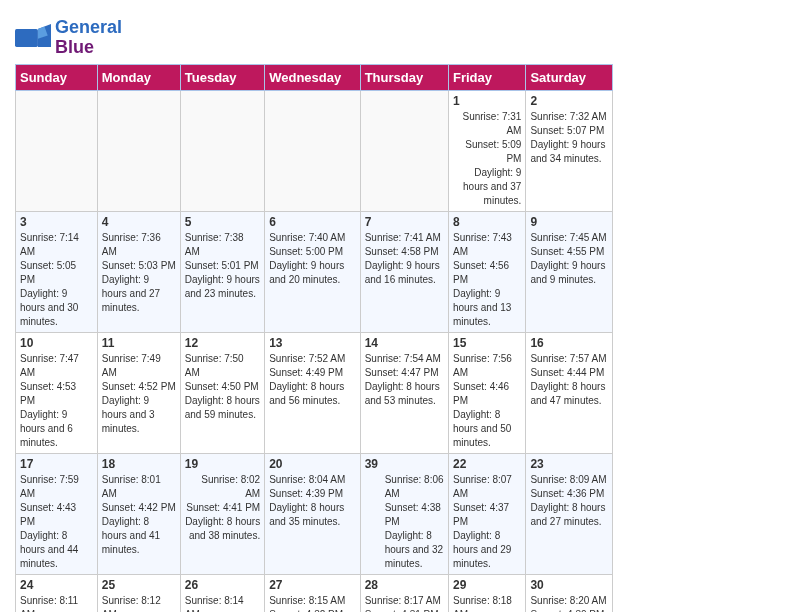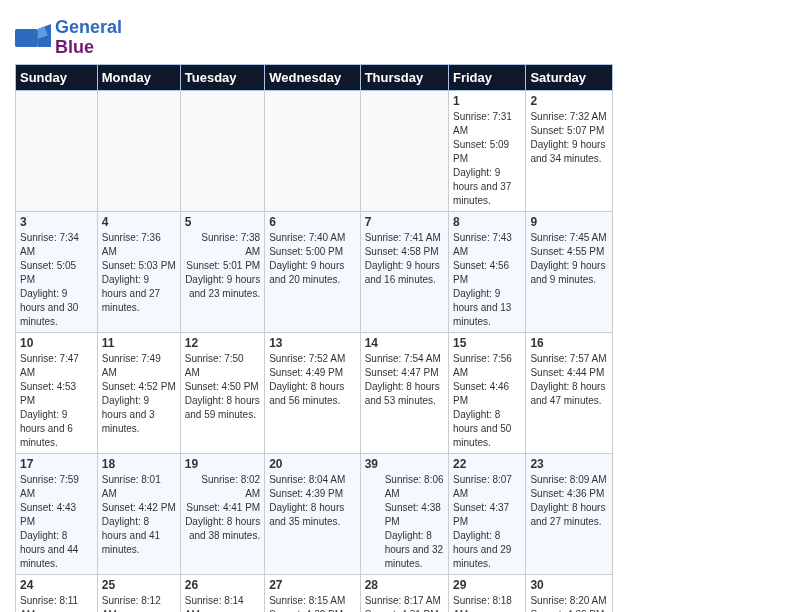--- a/index.html
+++ b/index.html
@@ -5,21 +5,21 @@
     * { box-sizing: border-box; margin: 0; padding: 0; }
     body { font-family: Arial, sans-serif; background: #fff; width: 792px; min-height: 612px; }
     .container { width: 628px; padding: 18px 15px; }
     .header-row { display: flex; align-items: flex-start; justify-content: space-between; margin-bottom: 6px; }
     .logo { display: flex; align-items: center; }
     .logo-icon { width: 36px; height: 28px; position: relative; margin-right: 4px; }
     .title-area { text-align: right; }
     .month-title { font-size: 36px; font-weight: normal; color: #333; }
     .location { font-size: 16px; color: #555; margin-top: 2px; }
     .calendar { width: 100%; border-collapse: collapse; }
-    .calendar th { background: #0f172a; color: #fff; font-size: 13px; font-weight: bold; padding: 5px 4px; text-align: left; border: 1px solid #aac4e8; }
+    .calendar th { background: #be185d; color: #fff; font-size: 13px; font-weight: bold; padding: 5px 4px; text-align: left; border: 1px solid #aac4e8; }
     .calendar td { vertical-align: top; border: 1px solid #ccc; padding: 3px 4px; font-size: 10.5px; color: #333; width: 113px; min-height: 80px; background: #fff; }
     .calendar td.empty { background: #f9f9f9; }
     .calendar tr:nth-child(even) td:not(.empty) { background: #f4f8ff; }
     .day-num { font-size: 12px; font-weight: bold; display: block; margin-bottom: 2px; }
     .day-info { font-size: 10px; line-height: 1.4; color: #333; }
   </style>
 </head>
 <body>
 
 <div class="container">
@@ -55,47 +55,47 @@
     </thead>
     <tbody id="calendar-body">
     <tr>
           <td class="empty"></td>
           <td class="empty"></td>
           <td class="empty"></td>
           <td class="empty"></td>
           <td class="empty"></td>
           <td>
             <span class="day-num">1</span>
-            <div class="day-info" style="white-space: pre-line;">Sunrise: 7:31 AM
+            <div class="day-info" style="white-space: pre-line; text-align: right;">Sunrise: 7:31 AM
 Sunset: 5:09 PM
 Daylight: 9 hours and 37 minutes.</div>
           </td>
           <td>
             <span class="day-num">2</span>
             <div class="day-info" style="white-space: pre-line;">Sunrise: 7:32 AM
 Sunset: 5:07 PM
 Daylight: 9 hours and 34 minutes.</div>
           </td>
         </tr>
         <tr>
           <td>
             <span class="day-num">3</span>
-            <div class="day-info" style="white-space: pre-line;">Sunrise: 7:34 AM
+            <div class="day-info" style="white-space: pre-line;">Sunrise: 7:14 AM
 Sunset: 5:05 PM
 Daylight: 9 hours and 30 minutes.</div>
           </td>
           <td>
             <span class="day-num">4</span>
             <div class="day-info" style="white-space: pre-line;">Sunrise: 7:36 AM
 Sunset: 5:03 PM
 Daylight: 9 hours and 27 minutes.</div>
           </td>
           <td>
             <span class="day-num">5</span>
-            <div class="day-info" style="white-space: pre-line; text-align: right;">Sunrise: 7:38 AM
+            <div class="day-info" style="white-space: pre-line;">Sunrise: 7:38 AM
 Sunset: 5:01 PM
 Daylight: 9 hours and 23 minutes.</div>
           </td>
           <td>
             <span class="day-num">6</span>
             <div class="day-info" style="white-space: pre-line;">Sunrise: 7:40 AM
 Sunset: 5:00 PM
 Daylight: 9 hours and 20 minutes.</div>
           </td>
           <td>

